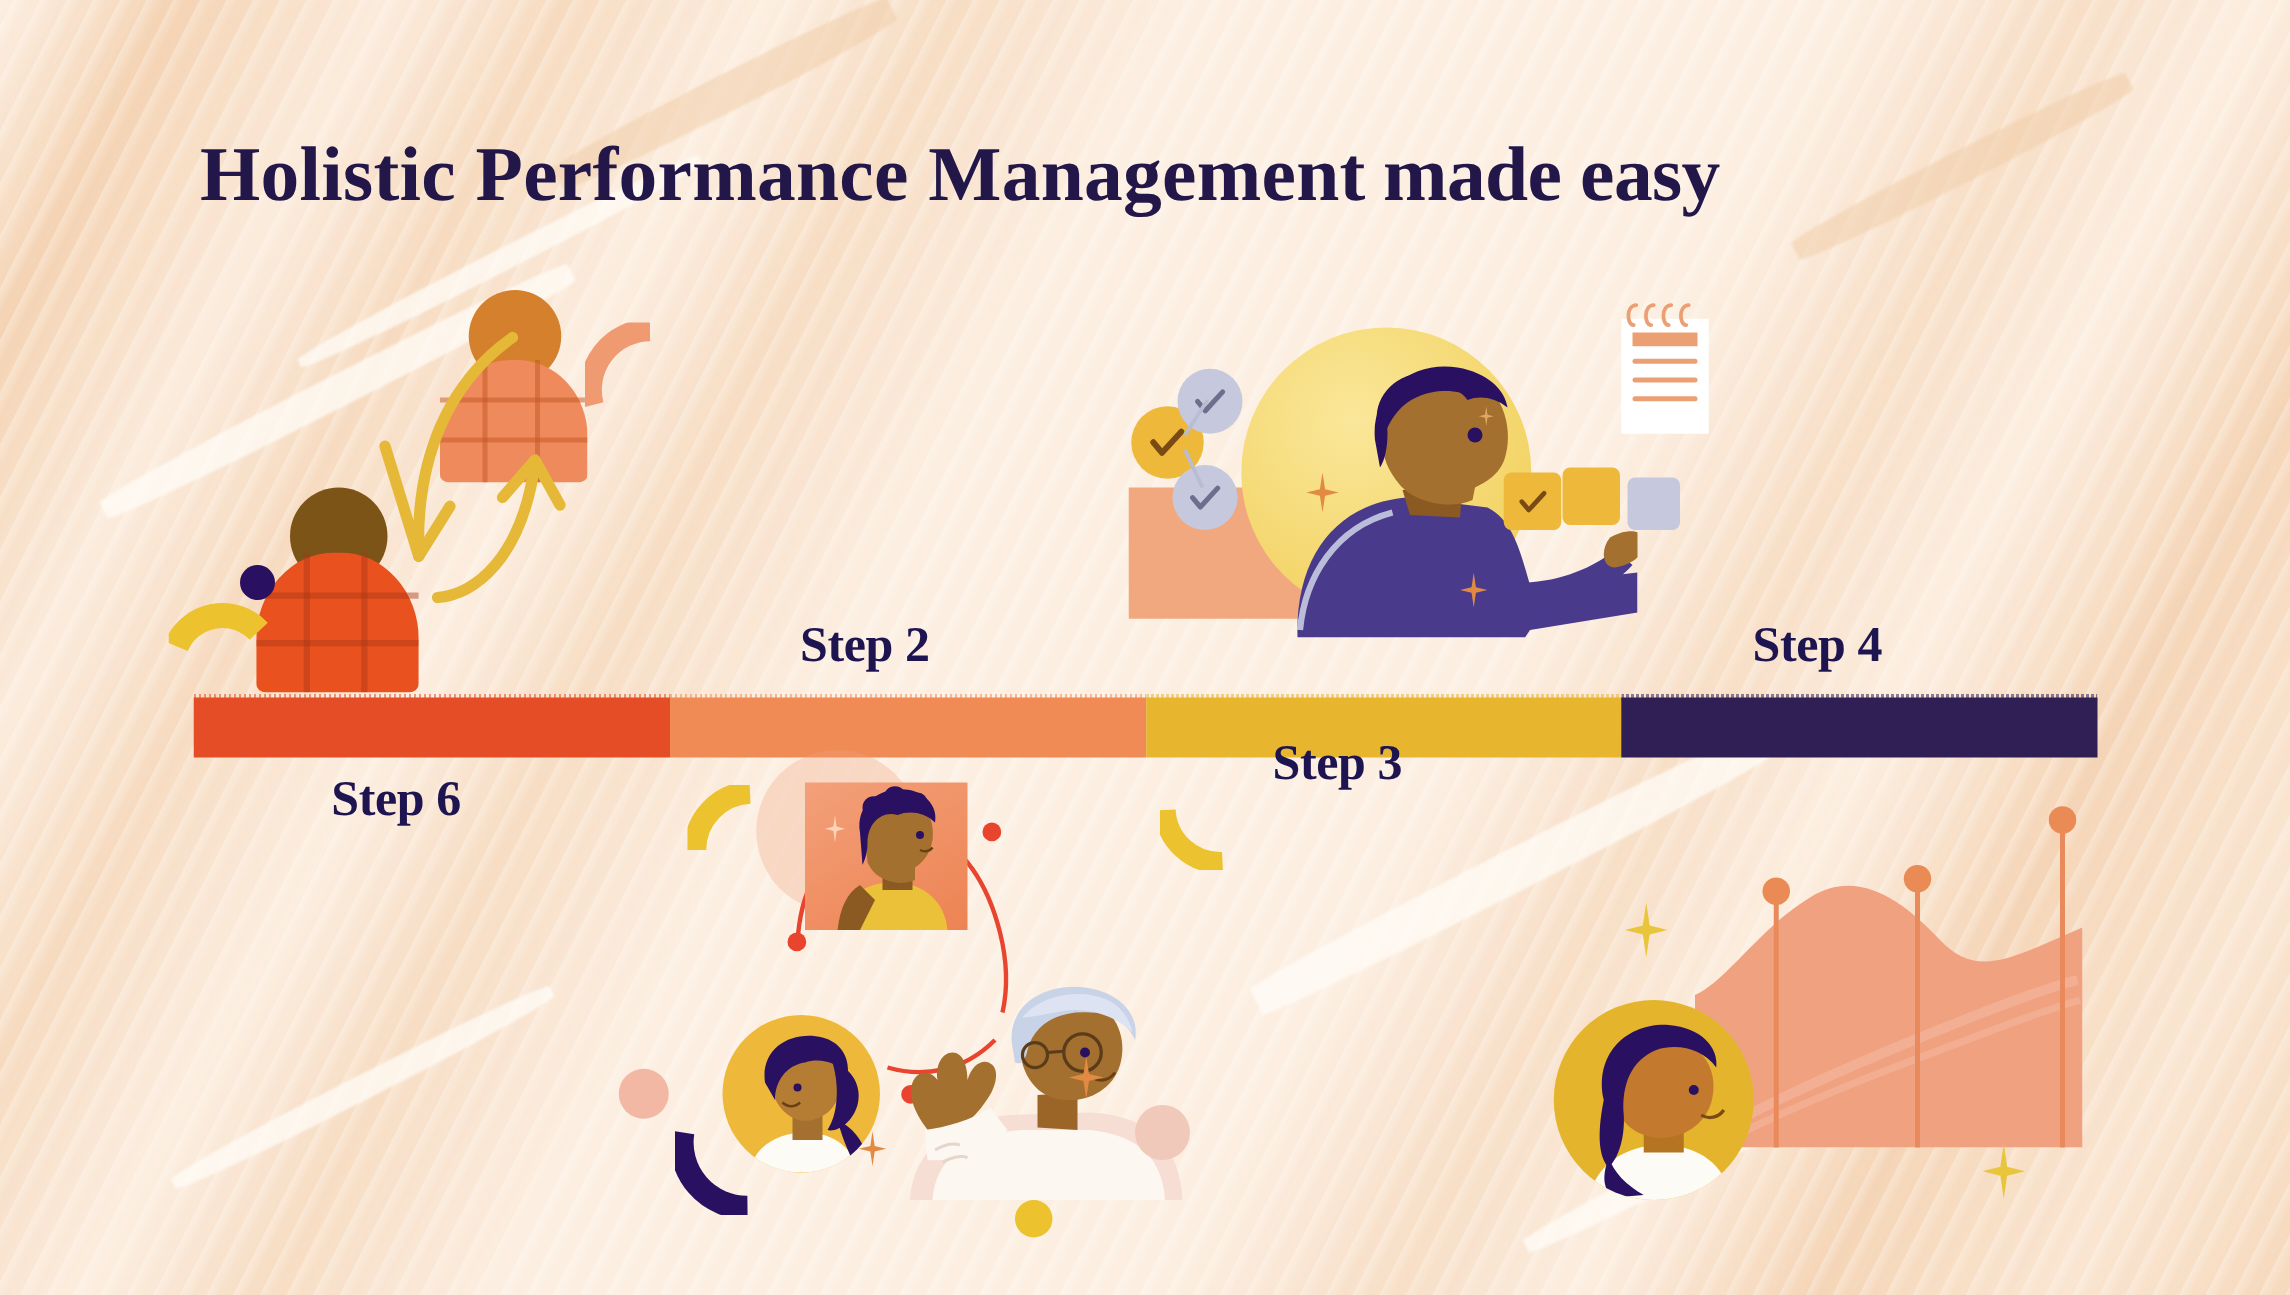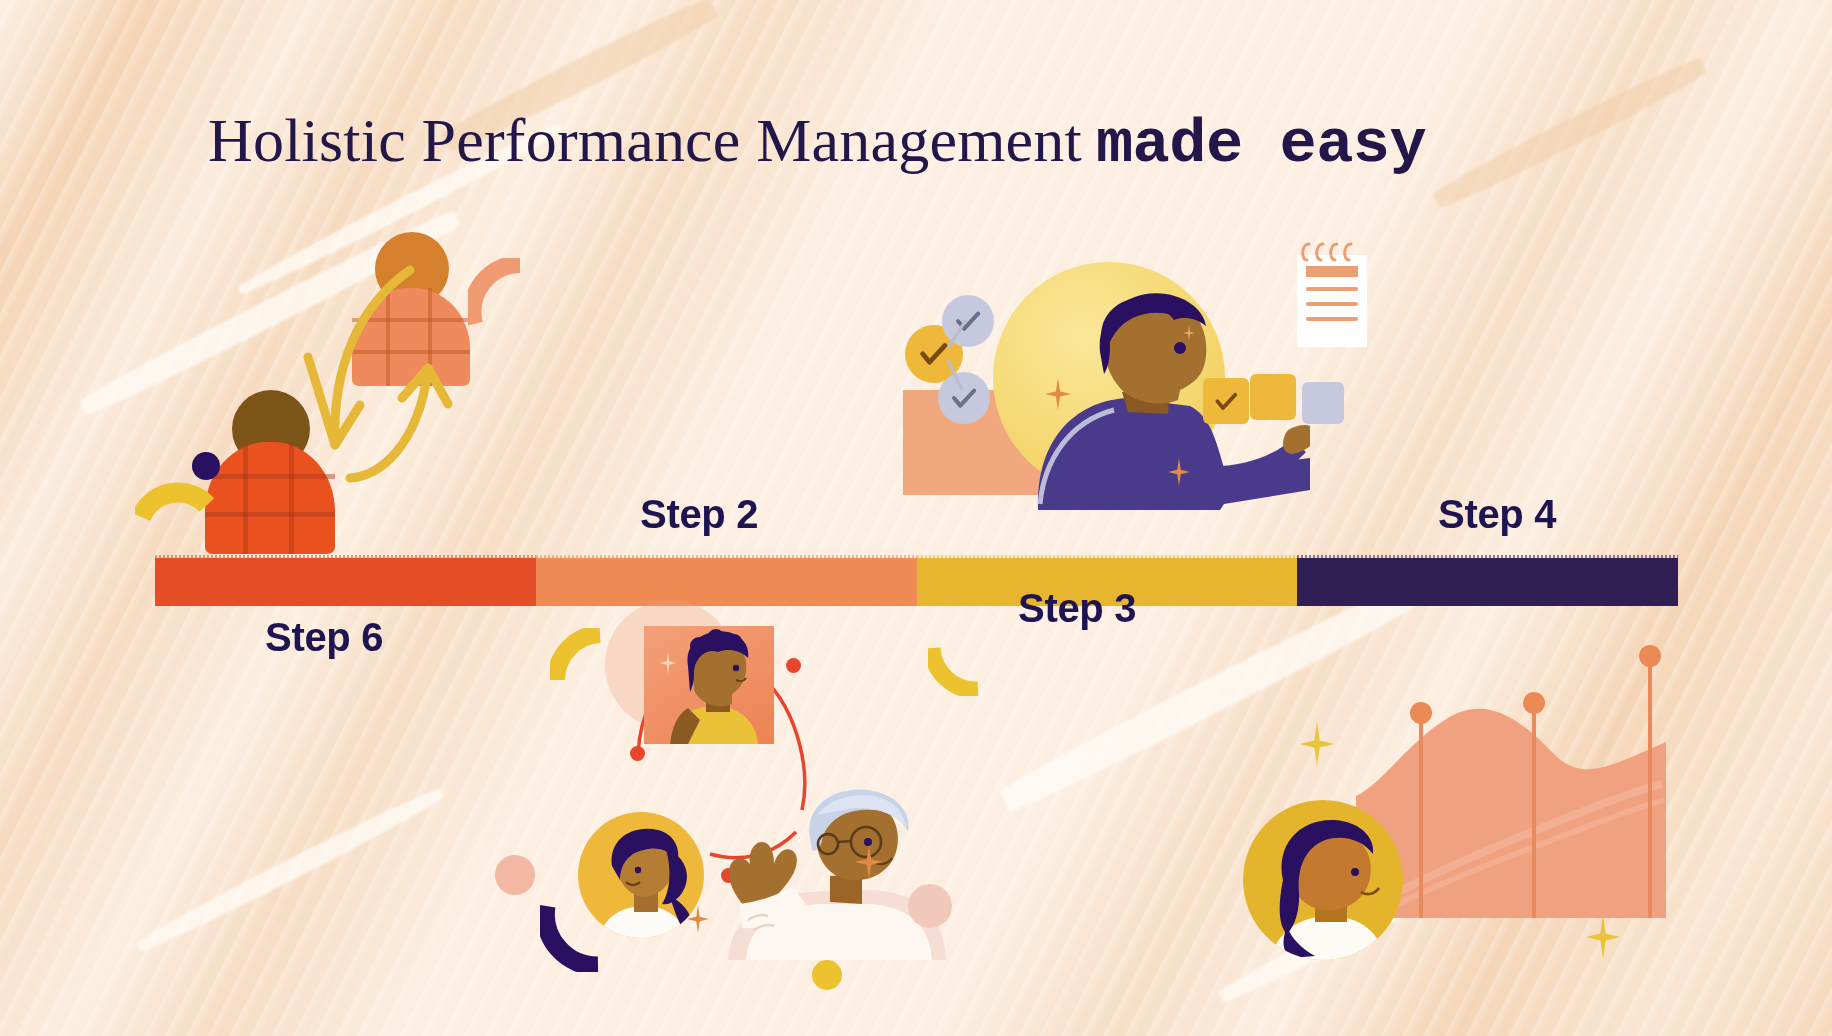--- a/index.html
+++ b/index.html
@@ -25,33 +25,33 @@
   .bg-diagpale{position:absolute;inset:0;
     background:repeating-linear-gradient(117deg,
       rgba(255,253,249,0) 0px, rgba(255,253,249,0) 9px,
       rgba(255,253,249,.42) 10px, rgba(255,253,249,0) 19px);
     opacity:.75;}
 
   
   .title{position:absolute;left:160px;top:105px;white-space:nowrap;
          color:#221748;font-size:62px;letter-spacing:.2px;
          font-family:"Liberation Serif",serif;}
-  .title .light{font-weight:400;margin-left:48px;}
-  .title .heavy{font-weight:700;font-family:Liberation Mono, monospace;
+  .title .light{font-weight:700;}
+  .title .heavy{font-weight:700;font-family:Liberation Serif, serif;
                 letter-spacing:-.5px;margin-left:14px;}
 
   
   .bar{position:absolute;left:155px;top:558px;width:1523px;height:48px;display:flex;}
   .seg{flex:1 1 0;position:relative;}
   .seg::after{content:"";position:absolute;left:0;right:0;top:-3px;height:6px;
               background:inherit;opacity:.55;
               -webkit-mask-image:repeating-linear-gradient(90deg,#000 0 2px,transparent 2px 4px);
               mask-image:repeating-linear-gradient(90deg,#000 0 2px,transparent 2px 4px);}
   .step-label{position:absolute;color:#1e1550;font-size:40px;font-weight:700;
-              font-family:Liberation Sans, sans-serif;white-space:nowrap;letter-spacing:-.3px;}
+              font-family:Liberation Serif, serif;white-space:nowrap;letter-spacing:-.3px;}
 
   
   .art{position:absolute;}
   .circle{border-radius:50%;}
   .sq{border-radius:6px;}
 
   
   .spark{position:absolute;
     clip-path:polygon(50% 0%,58% 42%,100% 50%,58% 58%,50% 100%,42% 58%,0% 50%,42% 42%);}
 
@@ -212,21 +212,21 @@
   <div class="bar">
     <div class="seg" style="background:#e44d26;"></div>
     <div class="seg" style="background:#f08b55;"></div>
     <div class="seg" style="background:#e8b52e;"></div>
     <div class="seg" style="background:#2f1f54;"></div>
   </div>
 
   <div class="step-label" style="left:265px;top:615px;">Step 6</div>
   <div class="step-label" style="left:640px;top:492px;">Step 2</div>
   <div class="step-label" style="left:1018px;top:586px;">Step 3</div>
-  <div class="step-label" style="left:1402px;top:492px;margin-left:36px;">Step 4</div>
+  <div class="step-label" style="left:1402px;top:492px;">Step 4</div>
 
   <div>
 
     <div class="art circle" style="left:605px;top:600px;width:130px;height:130px;background:rgba(240,160,124,.30);"></div>
 
     <svg class="art" style="left:610px;top:620px;width:330px;height:260px;" viewBox="0 0 330 260">
       <path d="M28 134 C 30 96, 44 66, 74 48" stroke="#e8442e" stroke-width="3.5" fill="none"></path>
       <path d="M132 44 C 160 58, 180 86, 190 126 C 196 150, 196 172, 192 190" stroke="#e8442e" stroke-width="3.5" fill="none"></path>
       <path d="M100 234 C 128 242, 160 238, 186 212" stroke="#e8442e" stroke-width="3.5" fill="none"></path>
     </svg>

